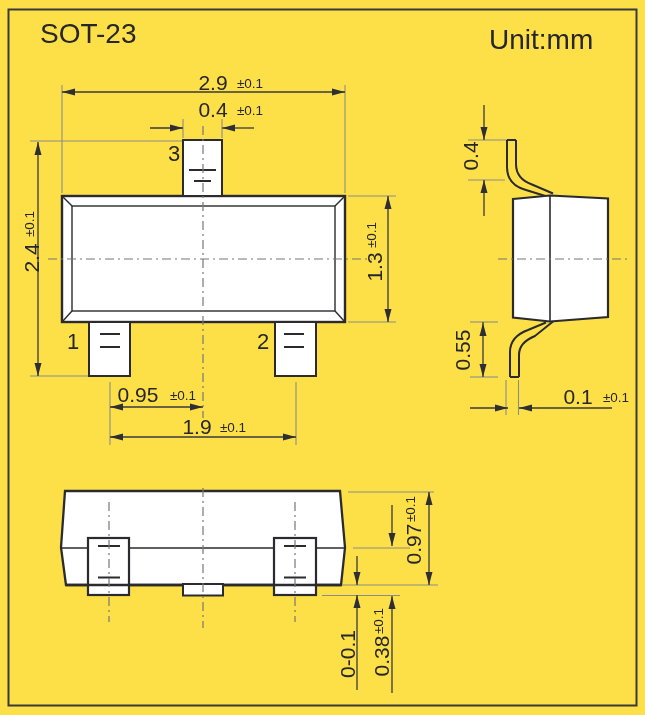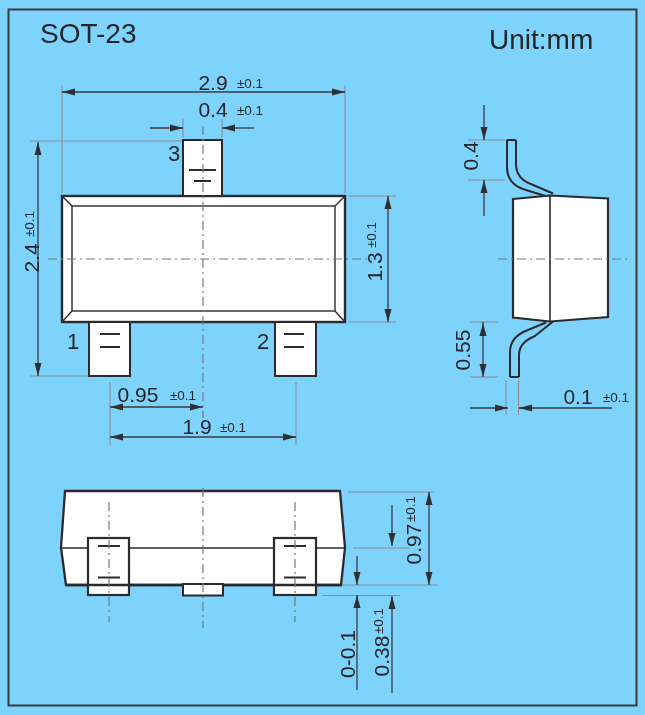--- a/index.html
+++ b/index.html
@@ -1,16 +1,16 @@
 <!DOCTYPE html>
 <html><head>
 <meta charset="utf-8">
 <style>
   html,body{margin:0;padding:0;background:#ffffff;}
-  .page{position:relative;width:645px;height:715px;background:#7dd3fc;font-family:"Liberation Sans",sans-serif;}
+  .page{position:relative;width:645px;height:715px;background:#fde047;font-family:"Liberation Sans",sans-serif;}
   svg{display:block;}
   text{fill:#26262b;font-family:"Liberation Sans",sans-serif;}
   .t-title{font-size:28px;}
   .t-val{font-size:21px;}
   .t-tol{font-size:13.5px;}
   .t-pin{font-size:22px;}
   .ln{stroke:#2b2b2f;fill:none;}
   .dim{stroke:#3a3a3e;stroke-width:1.3;fill:none;}
   .ext{stroke:#8c8c8c;stroke-width:1.1;fill:none;}
   .cl{stroke:#777;stroke-width:1.2;fill:none;stroke-dasharray:9 4 2 4;}

